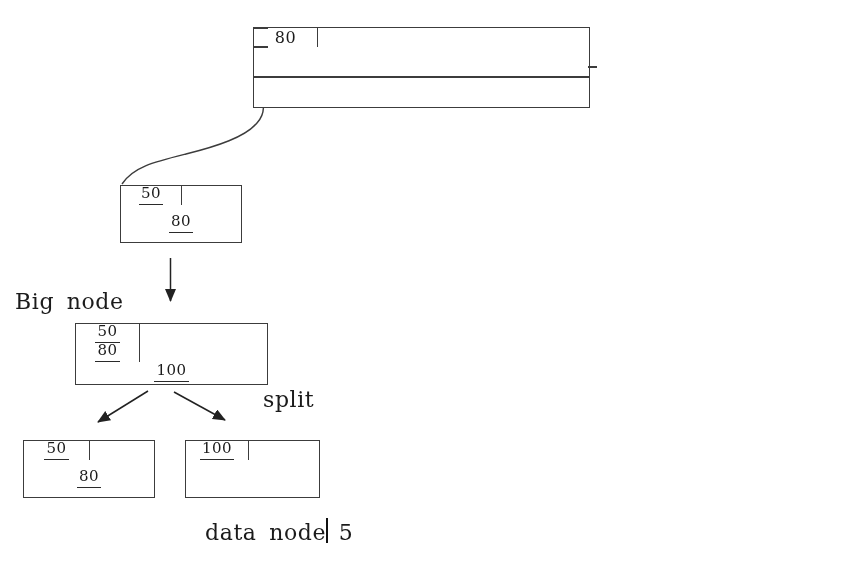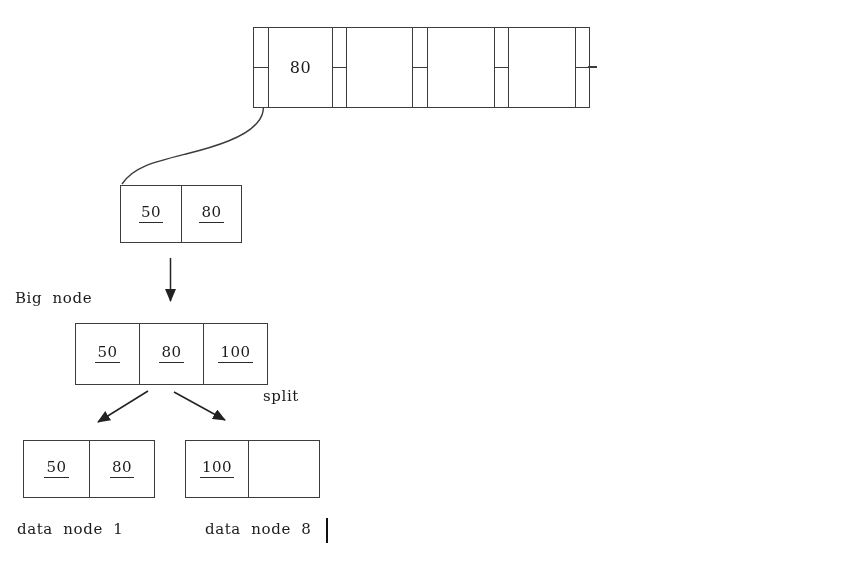--- a/index.html
+++ b/index.html
@@ -21,20 +21,21 @@
     position: absolute;
     left: 0; top: 0;
     width: 858px; height: 571px;
     pointer-events: none;
   }
   .node {
     position: absolute;
     display: flex;
     border: 1.5px solid var(--line);
     background: var(--background);
+    flex-direction: column;
   }
   .cell {
     position: relative;
     border-right: 1.5px solid var(--line);
     display: flex;
     align-items: center;
     justify-content: center;
   }
   .cell.last { border-right: none; }
   .cell.fill { flex: 1; }
@@ -54,21 +55,21 @@
     border-bottom: 1.7px solid #2a2a2a;
     padding: 0 2px 2px 2px;
   }
   .rootkey {
     font-size: 16px;
     color: var(--text);
     letter-spacing: 0.5px;
   }
   .label {
     position: absolute;
-    font-size: 15px;
+    font-size: 22px;
     color: var(--text);
     letter-spacing: 0.6px;
     word-spacing: 5px;
     white-space: pre;
   }
   .htick {
     position: absolute;
     left: 588px; top: 66px;
     width: 9px; height: 1.5px;
     background: var(--line);
@@ -162,18 +163,17 @@
     </div>
   </div>
 
   <div class="node" style="left:185px; top:440px; width:135px; height:58px;">
     <div class="cell" style="width:63px;">
       <span class="key">100</span>
     </div>
     <div class="cell fill last"></div>
   </div>
 
-  <div class="label" style="left:17px; top:520px;">data node 1</div>
-  <div class="label" style="left:205px; top:520px;">data node 8</div>
+  <div class="label" style="left:205px; top:520px;">data node 5</div>
 
   <div class="caret"></div>
 
 </div>
 
 </body></html>

